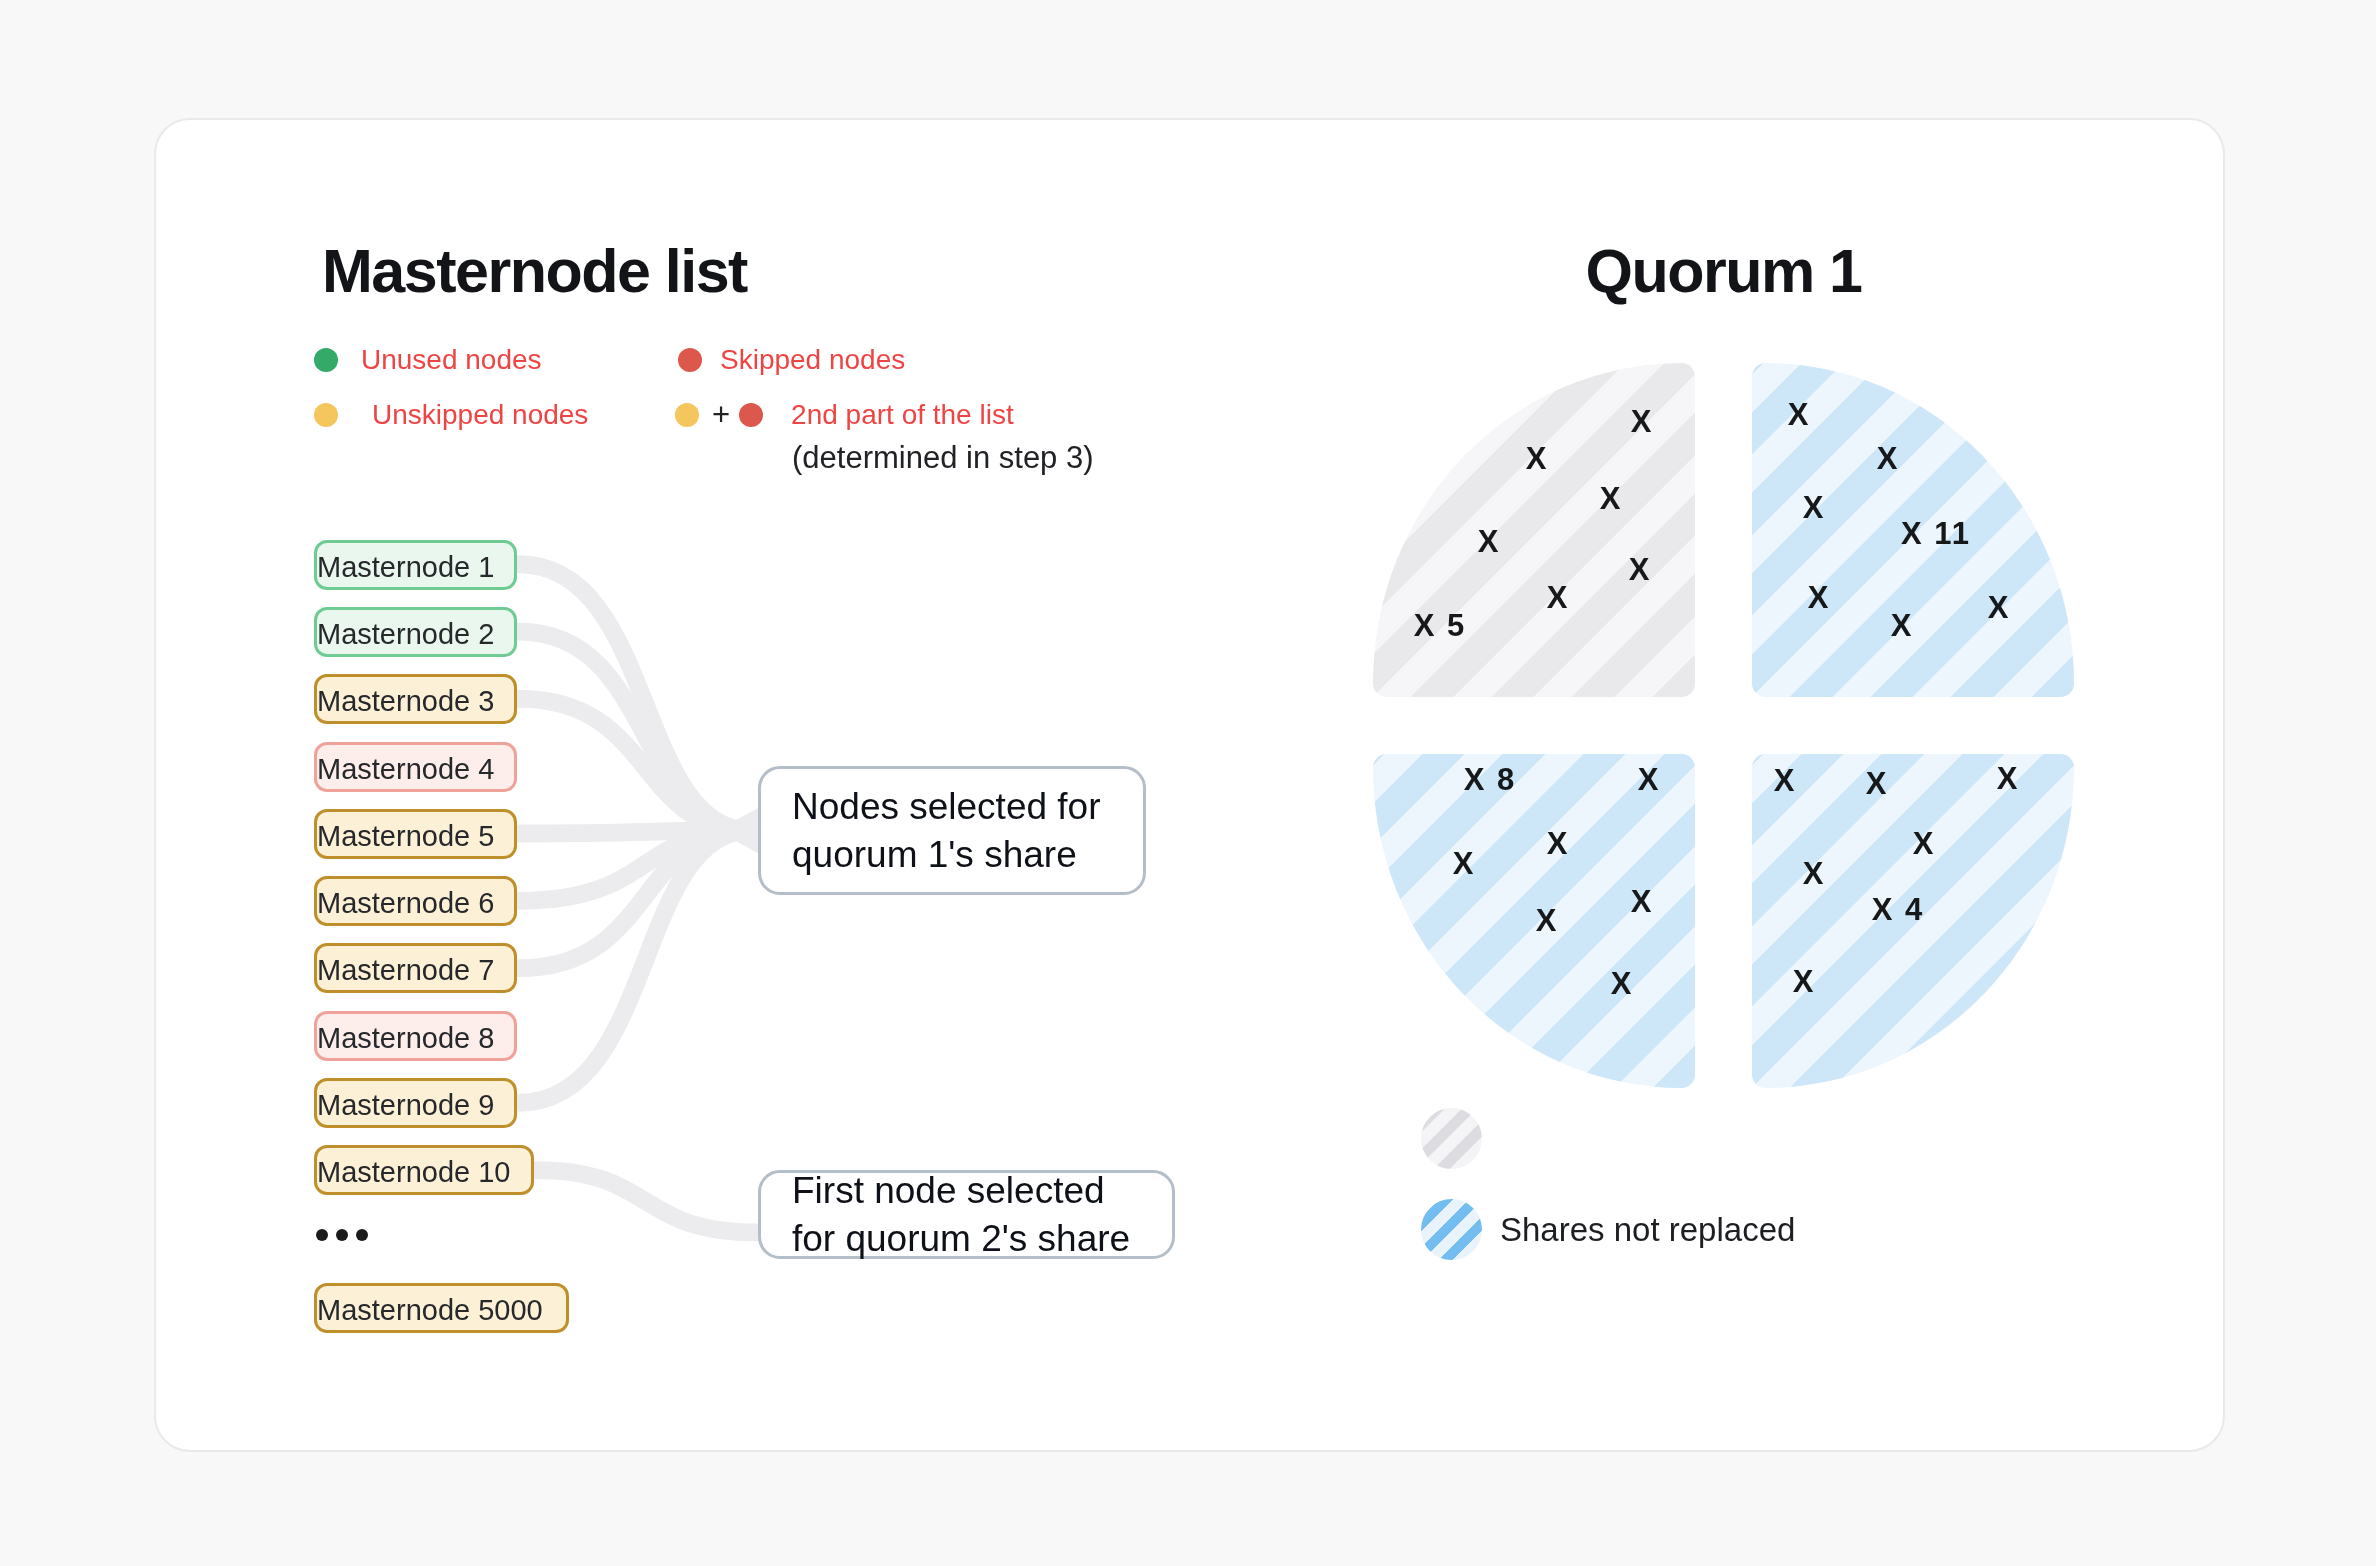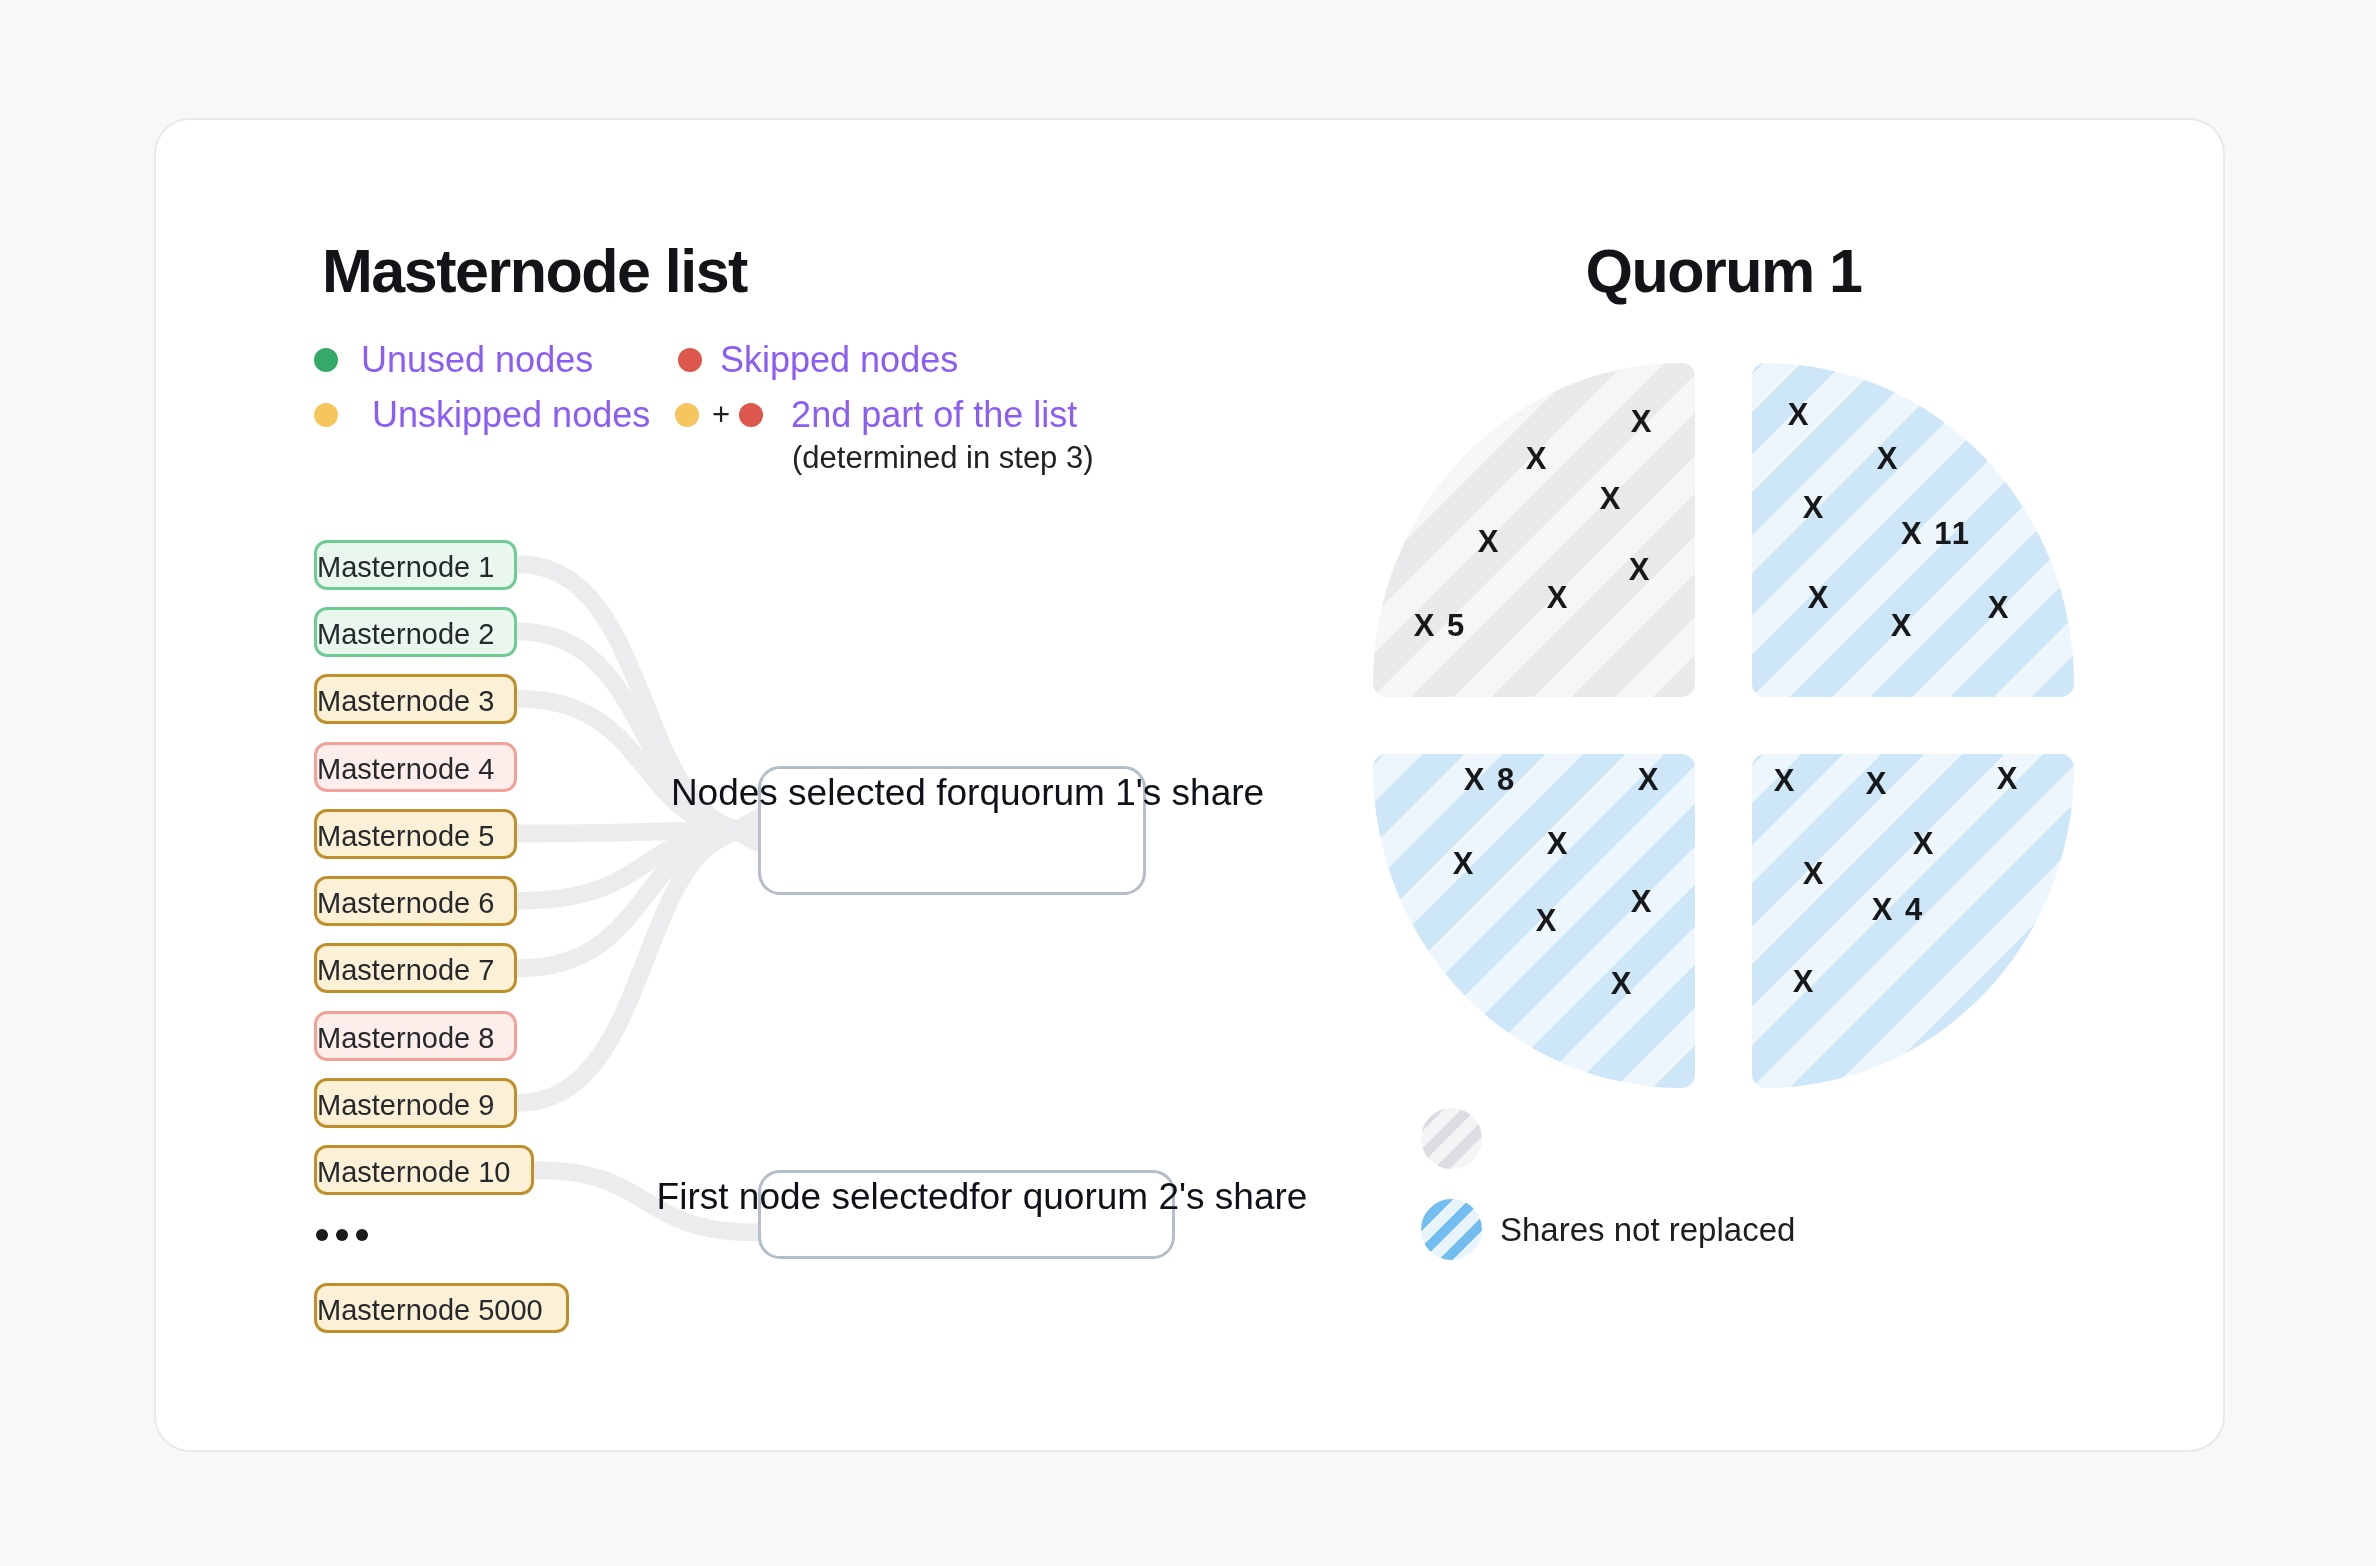--- a/index.html
+++ b/index.html
@@ -20,37 +20,37 @@
     position:absolute;top:236px;font-size:61px;font-weight:700;
     letter-spacing:-1.5px;color:#131417;z-index:2;white-space:nowrap;
   }
   .title-left{left:322px}
   .title-right{left:1373px;width:701px;text-align:center}
   .legend-item{position:absolute;display:flex;align-items:center;height:26px;z-index:2}
   .dot{width:24px;height:24px;border-radius:50%;flex:0 0 auto}
   .dot.unused{background:#35a968}
   .dot.skipped{background:#dc584c}
   .dot.unskipped{background:#f4c65d}
-  .legend-label{font-size:36px;color:#8b5cf6;white-space:nowrap}
+  .legend-label{font-size:28px;color:#ef4444;white-space:nowrap}
   .plus{font-size:31px;color:#202226;margin:0 9px 0 13px}
   .legend-sub{position:absolute;left:792px;top:440px;font-size:31px;color:#202226;z-index:2}
   .mn-box{
     position:absolute;left:314px;height:50px;line-height:48px;box-sizing:border-box;
     border-radius:13px;border:3px solid;      
     font-size:29px;color:#26282b;z-index:2;white-space:nowrap;
   }
   .mn-box.unused{background:#e9f7ef;border-color:#6ecb92}
   .mn-box.unskipped{background:#fcf1d7;border-color:#bf8f2b}
   .mn-box.skipped{background:#fdeeec;border-color:#f0a29a}
   .ellipsis{position:absolute;left:316px;top:1229px;display:flex;z-index:2}
   .ellipsis .edot{width:12px;height:12px;border-radius:50%;background:#1a1a1a;margin-right:8px}
   .callout{
     position:absolute;box-sizing:border-box;background:#fff;z-index:2;
     border:3px solid #b4bec9;border-radius:22px;
-    display:flex;justify-content:center;
+    display:flex;flex-direction:column;justify-content:center;
     padding-left:31px;font-size:37px;line-height:48px;color:#0e1218;white-space:nowrap;
   }
   .callout-1{left:758px;top:766px;width:388px;height:129px}
   .callout-2{left:758px;top:1170px;width:417px;height:89px}
   .pie{position:absolute;left:1373px;top:363px;width:701px;height:725px;z-index:2}
   .quad{position:absolute;width:322px;height:334px}
   .quad.top-left{left:0;top:0;border-radius:100% 14px 14px 14px}
   .quad.top-right{left:379px;top:0;border-radius:14px 100% 14px 14px}
   .quad.bottom-left{left:0;top:391px;border-radius:14px 14px 14px 100%}
   .quad.bottom-right{left:379px;top:391px;border-radius:14px 14px 100% 14px}

